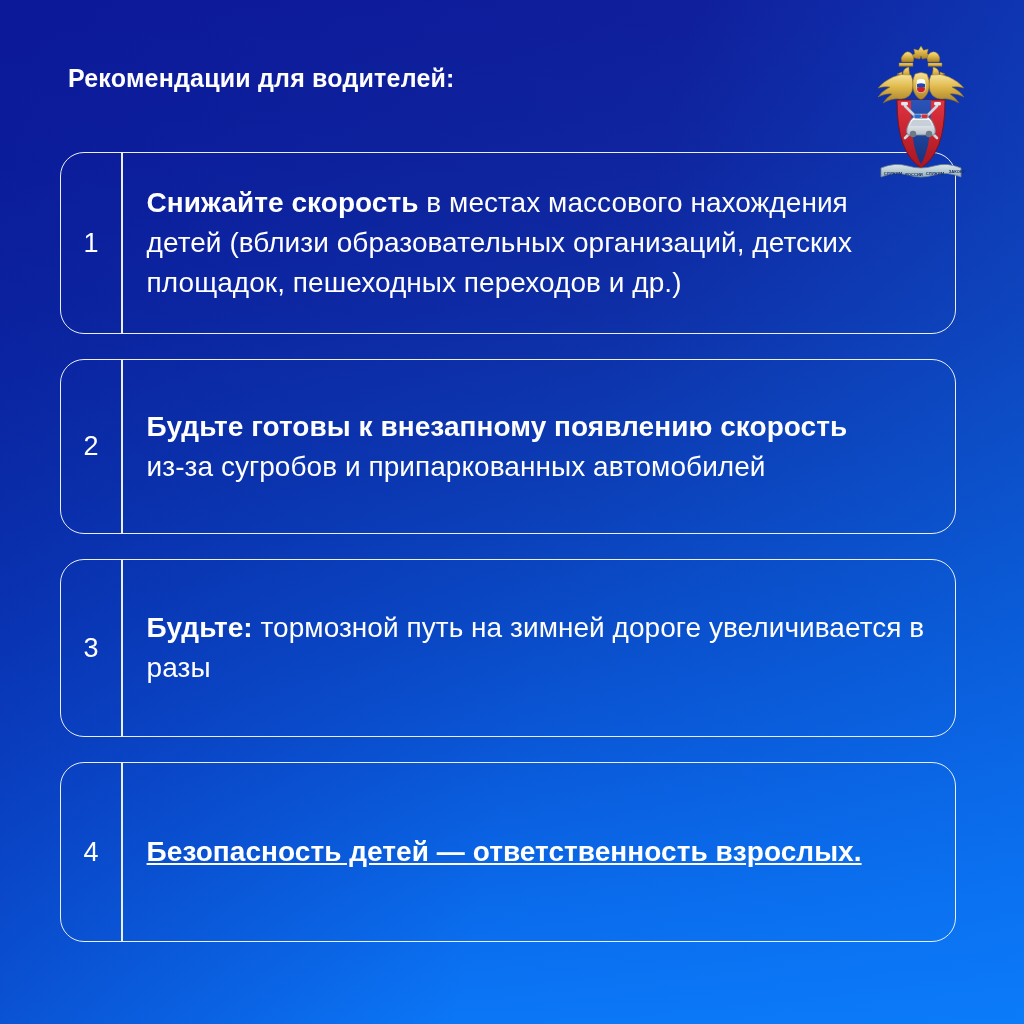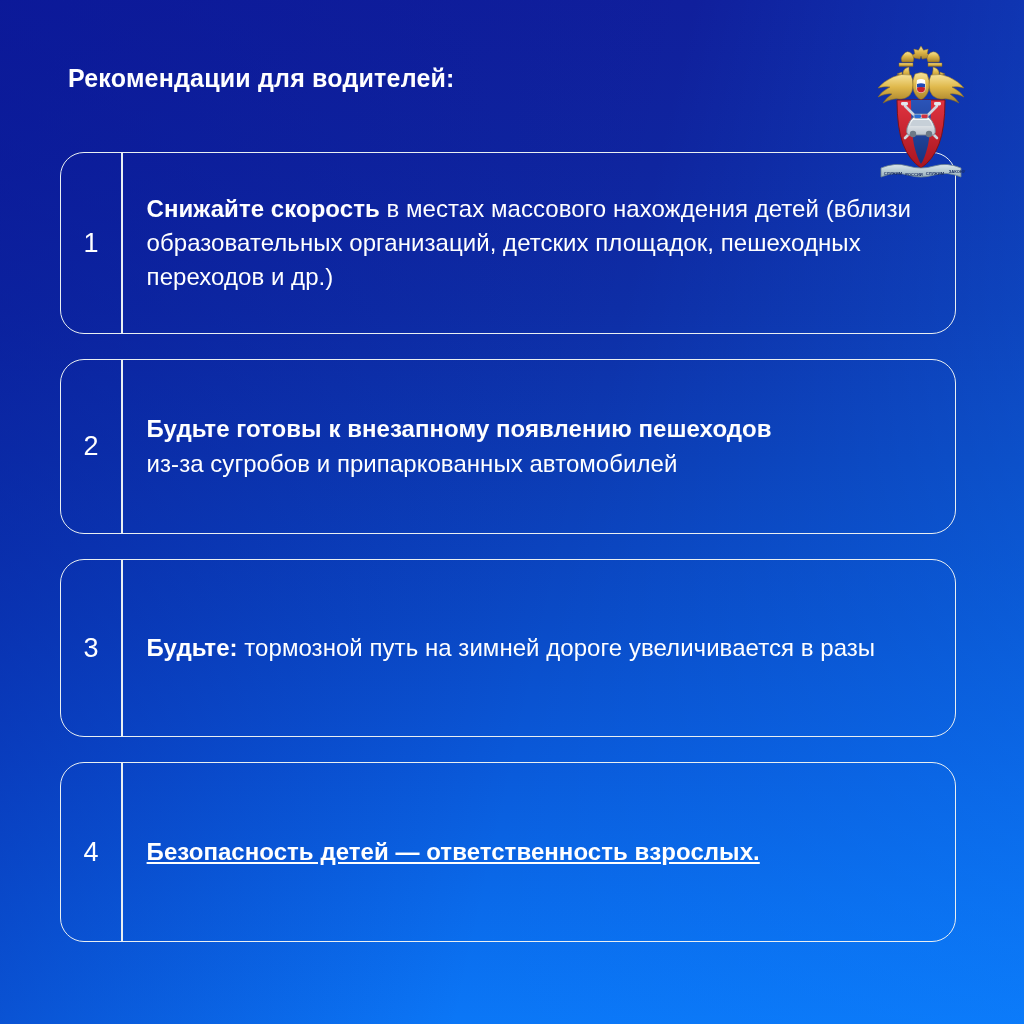--- a/index.html
+++ b/index.html
@@ -115,21 +115,21 @@
   .card-body {
     flex: 1 1 auto;
     display: flex;
     flex-direction: column;
     justify-content: center;
     padding: 0 26px 0 24px;
   }
 
   .card-text {
     color: #ffffff;
-    font-size: 24px;
+    font-size: 28px;
     font-weight: 400;
     line-height: 1.42;
     letter-spacing: 0.05px;
   }
   .card-text b, .card-text strong {
     font-weight: 700;
     color: #ffffff;
   }
 
   
@@ -240,21 +240,21 @@
       <div class="card-divider"></div>
       <div class="card-body">
         <p class="card-text"><b>Снижайте скорость</b><span> в местах массового нахождения детей (вблизи образовательных организаций, детских площадок, пешеходных переходов и др.)</span></p>
       </div>
     </div>
 
     <div class="card card-2">
       <div class="card-num">2</div>
       <div class="card-divider"></div>
       <div class="card-body">
-        <p class="card-text"><b>Будьте готовы к внезапному появлению пешеходов</b><br><span>из-за сугробов и припаркованных автомобилей</span></p>
+        <p class="card-text"><b>Будьте готовы к внезапному появлению скорость</b><br><span>из-за сугробов и припаркованных автомобилей</span></p>
       </div>
     </div>
 
     <div class="card card-3">
       <div class="card-num">3</div>
       <div class="card-divider"></div>
       <div class="card-body">
         <p class="card-text"><b>Будьте:</b><span> тормозной путь на зимней дороге увеличивается в разы</span></p>
       </div>
     </div>

